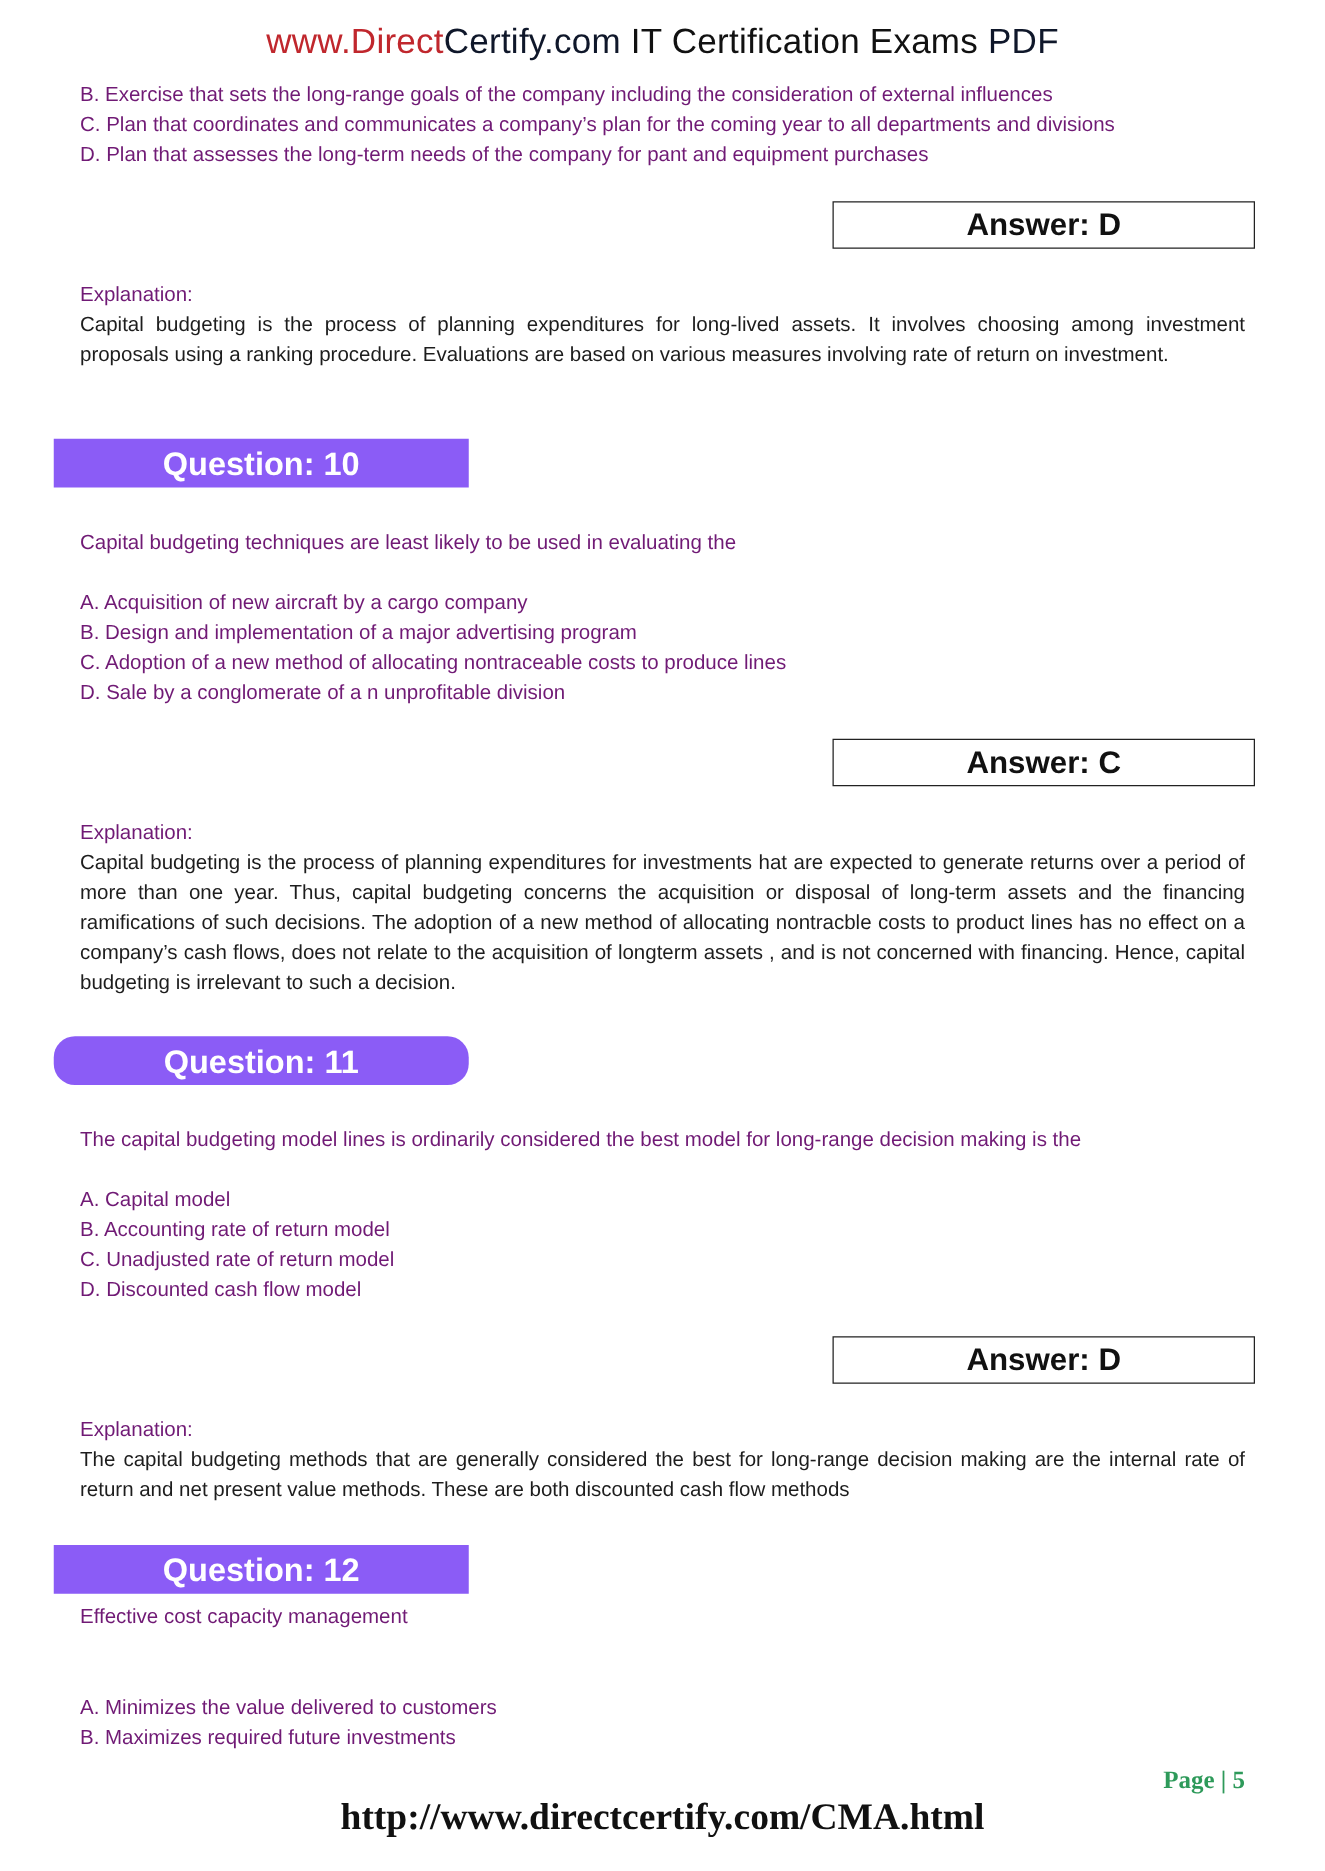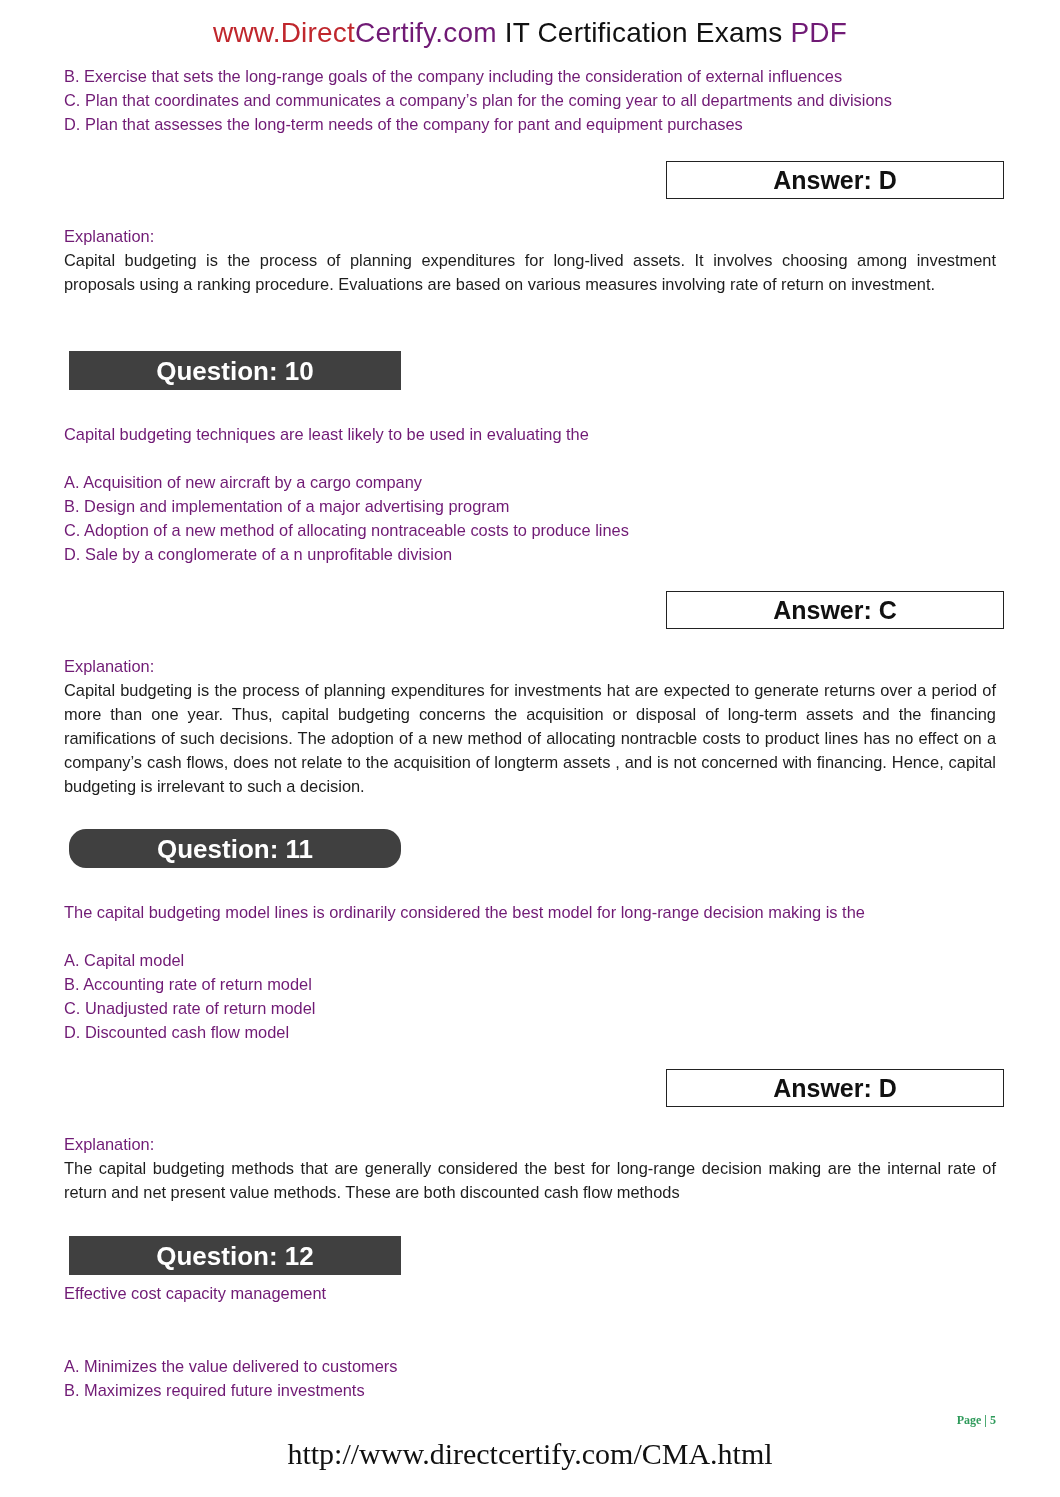--- a/index.html
+++ b/index.html
@@ -7,49 +7,49 @@
       width: 1060px; height: 1497px; position: relative; overflow: hidden;
       font-family: "Liberation Sans", "DejaVu Sans", sans-serif;
       color: #1a1a1a;
     }
     .abs { position: absolute; }
     .header {
       left: 0; width: 1060px; top: 14px; text-align: center;
       font-size: 28px; line-height: 38px; letter-spacing: 0.2px;
     }
     .header .red { color: #c0272d; }
-    .header .green { color: #701a75; }
+    .header .green { color: #0f172a; }
     .header .black { color: #111; }
     .line {
       left: 64px; font-size: 16.4px; line-height: 24px; white-space: nowrap;
       color: #701a75;
     }
     .para {
       left: 64px; width: 932px; font-size: 16.4px; line-height: 24px;
       text-align: justify; color: #1d1d1d;
     }
     .para.last-left { text-align-last: left; }
     .answer-box {
       left: 666px; width: 338px; height: 38px; border: 1.5px solid #222;
       box-sizing: border-box; text-align: center;
       font-weight: bold; font-size: 25px; line-height: 36px; color: #111;
     }
     .qbar {
-      left: 69px; width: 332px; height: 39px; background: #404040;
+      left: 43px; width: 332px; height: 39px; background: #8b5cf6;
       color: #ffffff; font-weight: bold; font-size: 26px; line-height: 40px;
       text-align: center;
     }
     .page-num {
       right: 64px; top: 1413px; font-family: "Liberation Serif", "DejaVu Serif", serif;
-      font-weight: bold; font-size: 12px; color: #2e9a5a;
+      font-weight: bold; font-size: 20px; color: #2e9a5a;
     }
     .footer {
       left: 0; width: 1060px; top: 1434px; text-align: center;
       font-family: "Liberation Serif", "DejaVu Serif", serif;
-      font-weight: normal; font-size: 30px; line-height: 40px; color: #111;
+      font-weight: bold; font-size: 30px; line-height: 40px; color: #111;
     }
   </style>
 </head>
 <body>
 
 <div class="abs header">
   <span class="red">www.Direct</span><span class="green">Certify.com</span><span class="black"> IT Certification Exams </span><span class="green">PDF</span>
 </div>
 
 <div class="abs line" style="top:64px;">B. Exercise that sets the long-range goals of the company including the consideration of external influences</div>

